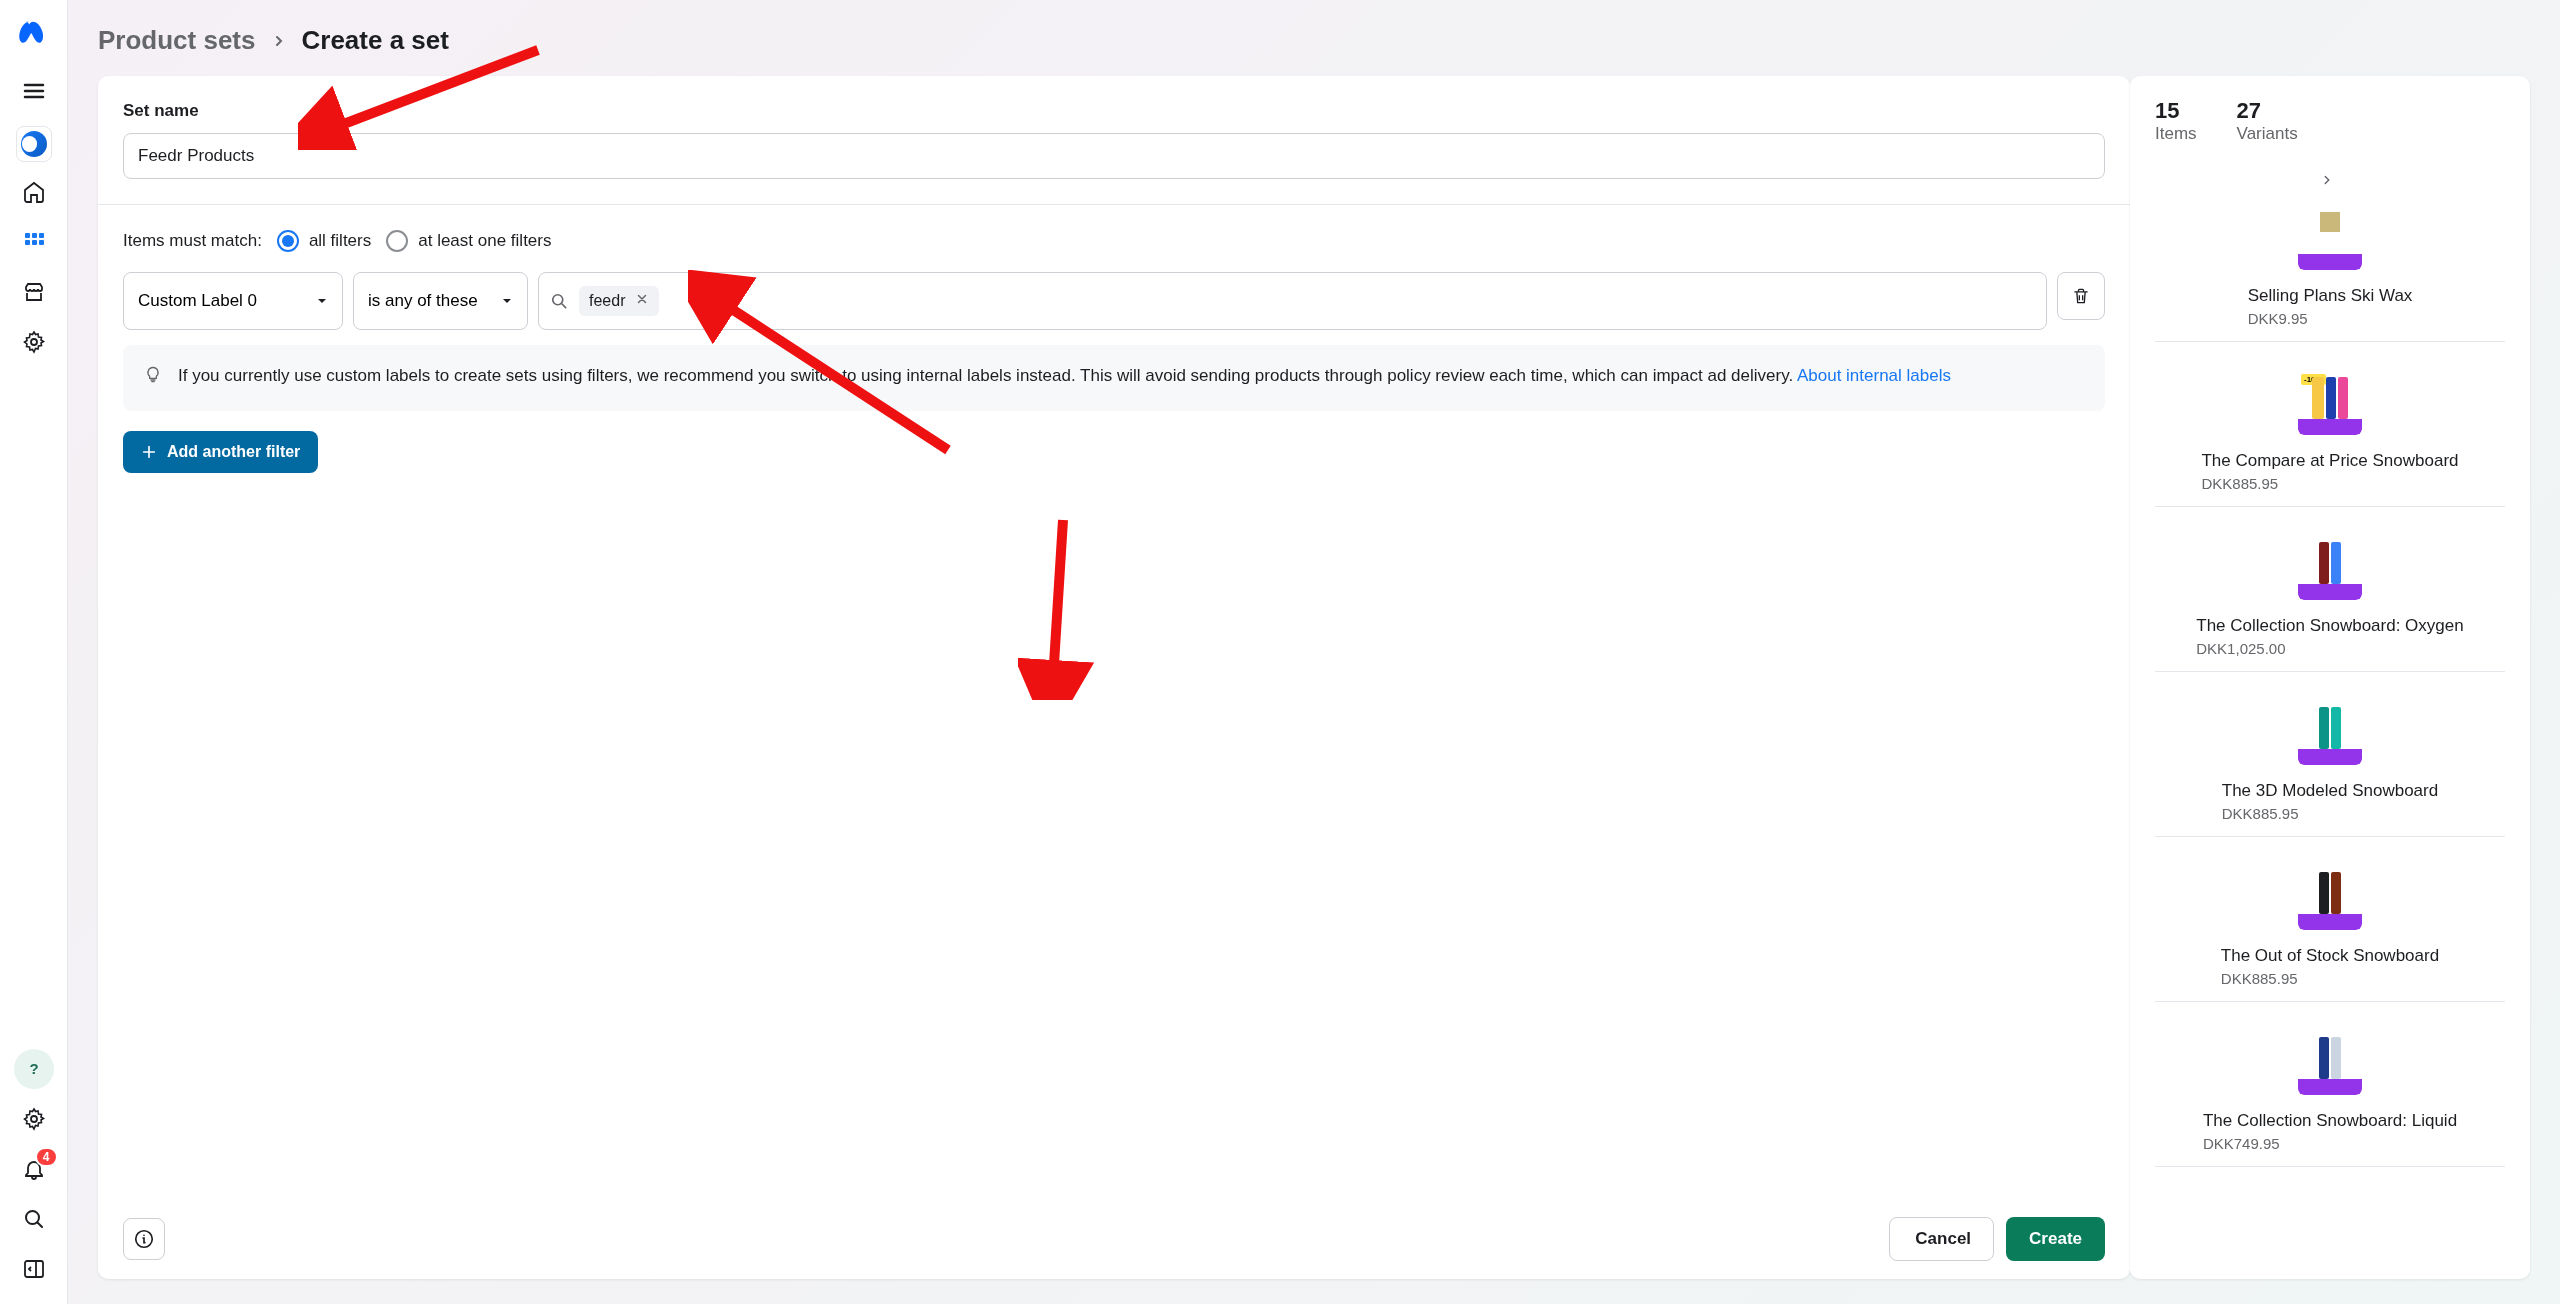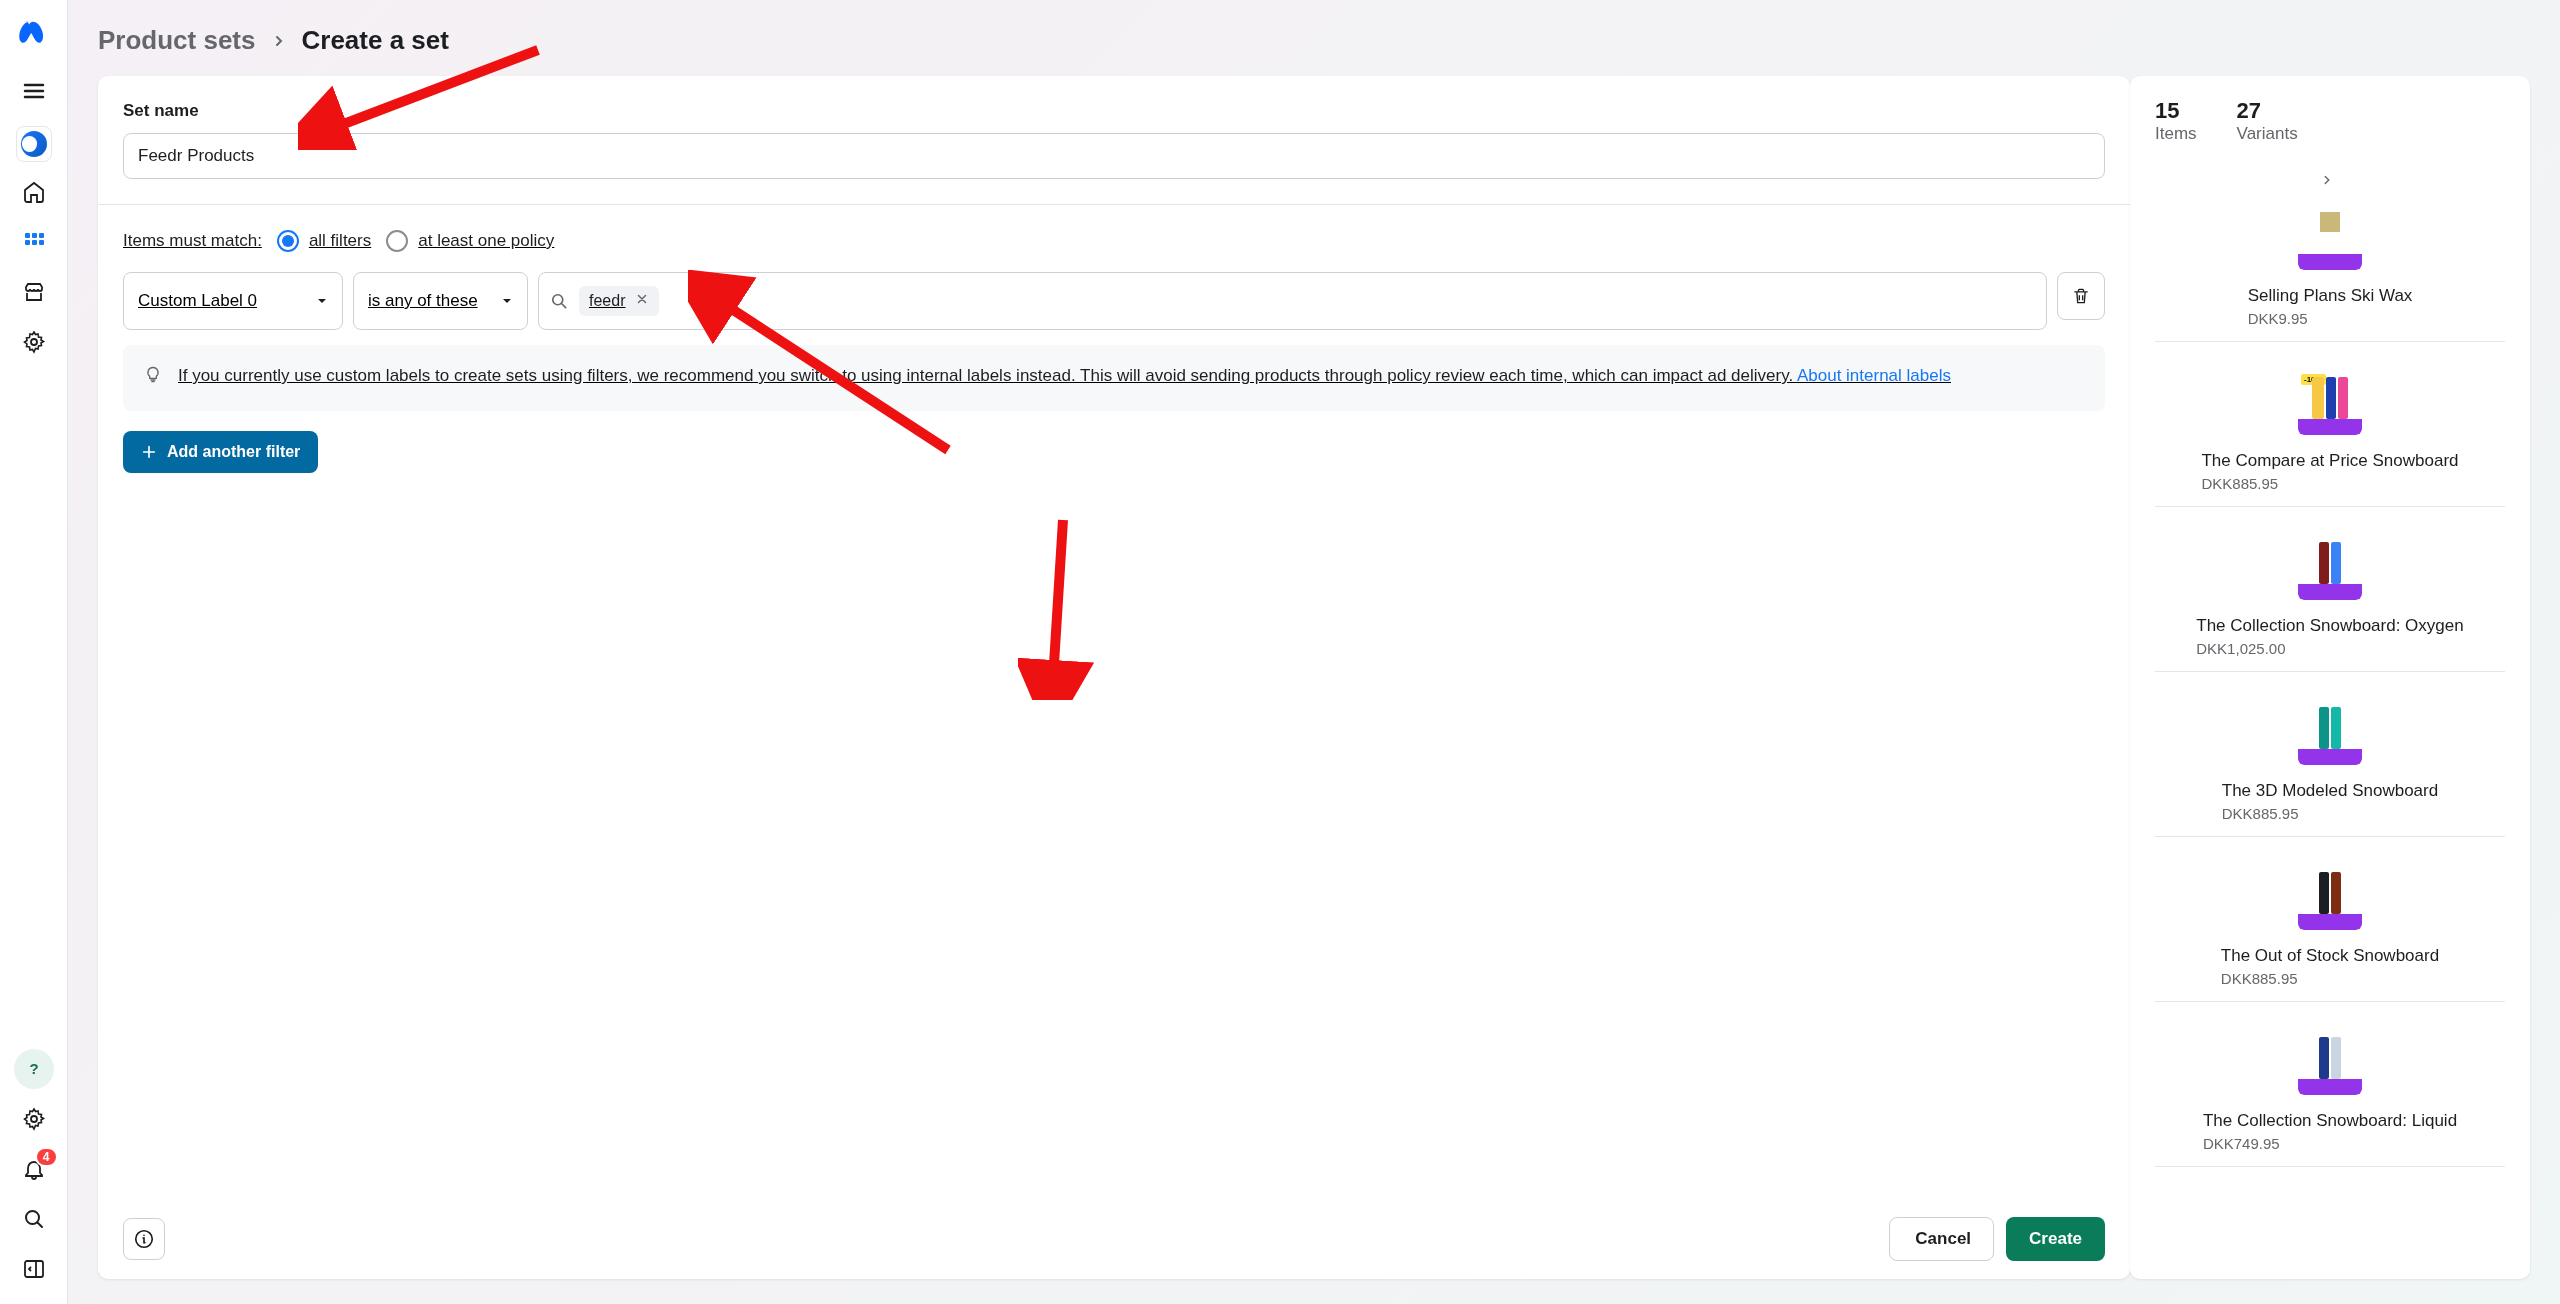--- a/index.html
+++ b/index.html
@@ -42,21 +42,21 @@
 
 .content-row { display: flex; flex: 1; min-height: 0; }
 .card { background: #fff; border-radius: 10px; box-shadow: 0 1px 3px rgba(0,0,0,0.08); }
 .form-card { flex: 1; display: flex; flex-direction: column; }
 .form-top { padding: 25px 25px; border-bottom: 1px solid #e4e6eb; }
 .form-label { font-size: 17px; font-weight: 700; margin-bottom: 12px; color: #1c1e21; }
 .text-input {
   width: 100%; padding: 12px 14px; font-size: 17px; border: 1px solid #ccd0d5;
   border-radius: 8px; outline: none; color: #1c1e21;
 }
-.form-body { padding: 25px; flex: 1; text-decoration: underline; }
+.form-body { padding: 25px; flex: 1; }
 .match-row { display: flex; align-items: center; gap: 15px; margin-bottom: 20px; font-size: 17px; color: #1c1e21; }
 .radio-opt { display: flex; align-items: center; gap: 10px; cursor: pointer; }
 .radio { width: 22px; height: 22px; border: 2px solid #8a8d91; border-radius: 50%; display: flex; align-items: center; justify-content: center; }
 .radio.checked { border-color: #1877f2; }
 .radio.checked::after { content: ''; width: 12px; height: 12px; background: #1877f2; border-radius: 50%; }
 
 .filter-row { display: flex; gap: 10px; margin-bottom: 15px; }
 .select-box {
   border: 1px solid #ccd0d5; border-radius: 8px; padding: 11px 14px;
   display: flex; align-items: center; justify-content: space-between; gap: 20px;
@@ -246,21 +246,21 @@
         </div>
         <div class="form-body">
           <div class="match-row">
             <span>Items must match:</span>
             <label class="radio-opt">
               <span class="radio checked"></span>
               <span>all filters</span>
             </label>
             <label class="radio-opt">
               <span class="radio"></span>
-              <span>at least one policy</span>
+              <span>at least one filters</span>
             </label>
           </div>
 
           <div class="filter-row">
             <div class="select-box field">
               <span>Custom Label 0</span>
               <svg width="12" height="12" viewBox="0 0 24 24">
                   <path d="M4 8l8 8 8-8" fill="#1c1e21"></path>
                 </svg>
             </div>

